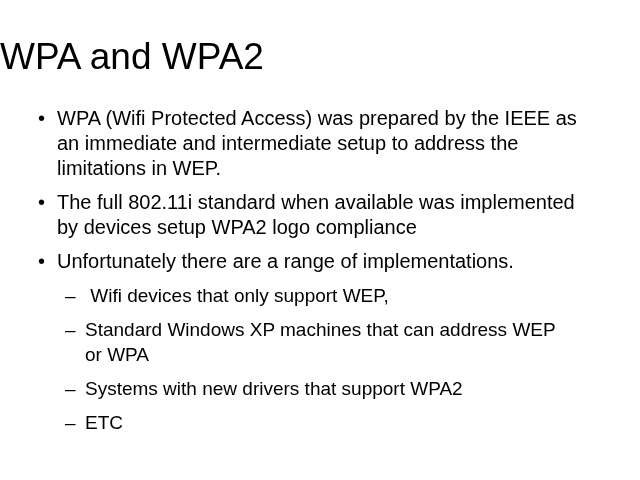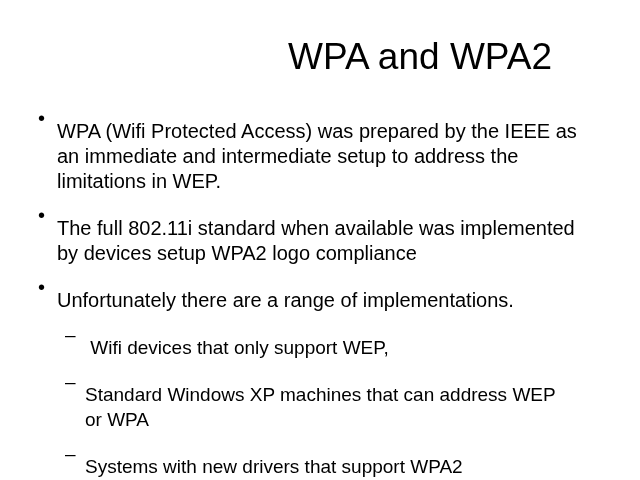--- a/index.html
+++ b/index.html
@@ -14,21 +14,21 @@
     background: #ffffff;
     color: #000000;
     font-family: "Liberation Sans", sans-serif;
     overflow: hidden;
   }
   .slide-title {
     position: absolute;
     top: 36px;
     left: 0;
     width: 552px;
-    text-align: right;
+    text-align: left;
     font-size: 37px;
     line-height: 42px;
     font-weight: 400;
     letter-spacing: 0;
   }
   .body-area {
     position: absolute;
     top: 106px;
     left: 38px;
     width: 600px;
@@ -51,21 +51,20 @@
     flex: 0 0 19px;
     width: 19px;
   }
   .item.l2 .marker {
     flex: 0 0 20px;
     width: 20px;
   }
   .item-text {
     white-space: pre-wrap;
     flex: 1 1 auto;
-    margin-top: 13px;
   }
 </style>
 </head>
 <body>
 
 <div class="slide">
 
   <div class="slide-title">WPA and WPA2</div>
 
   <div class="body-area">

